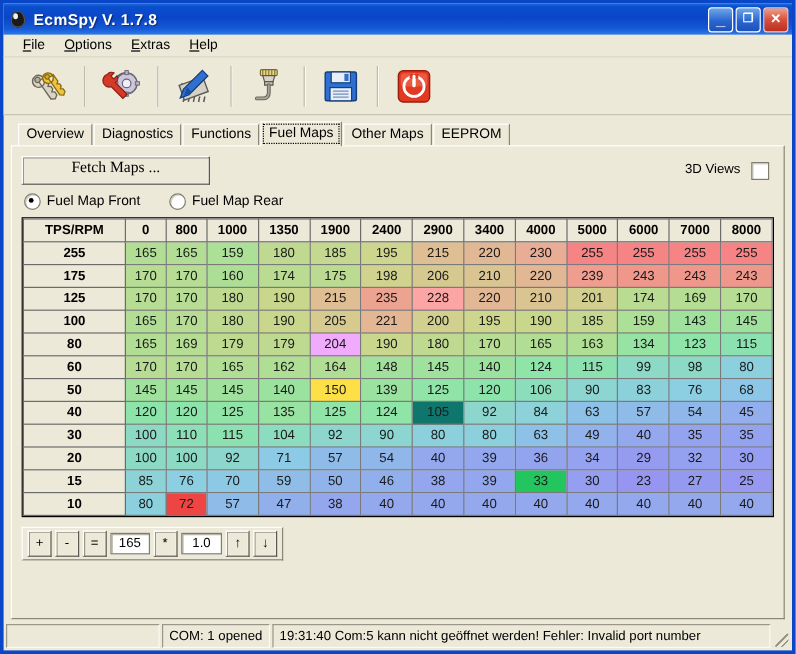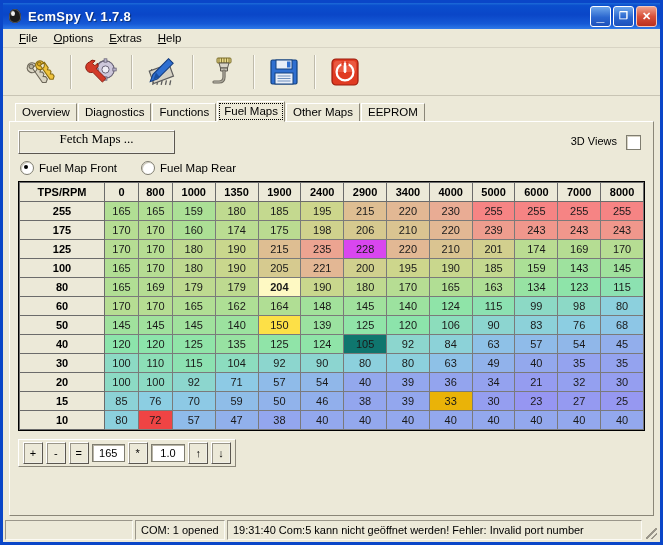--- a/index.html
+++ b/index.html
@@ -461,21 +461,21 @@
                 <td class="cell" style="background: rgb(240, 151, 140);">243</td>
               </tr>
               <tr>
                 <td class="rowhead">125</td>
                 <td class="cell" style="background: rgb(182, 221, 147);">170</td>
                 <td class="cell" style="background: rgb(182, 221, 147);">170</td>
                 <td class="cell" style="background: rgb(191, 218, 144);">180</td>
                 <td class="cell" style="background: rgb(201, 215, 141);">190</td>
                 <td class="cell" style="background: rgb(222, 190, 146);">215</td>
                 <td class="cell" style="background: rgb(236, 164, 145);">235</td>
-                <td class="cell" style="background: #d946ef;">228</td>
+                <td class="cell" style="background: #fca5a5;">228</td>
                 <td class="cell" style="background: rgb(226, 184, 148);">220</td>
                 <td class="cell" style="background: rgb(218, 196, 145);">210</td>
                 <td class="cell" style="background: rgb(210, 207, 142);">201</td>
                 <td class="cell" style="background: rgb(186, 220, 146);">174</td>
                 <td class="cell" style="background: rgb(181, 221, 147);">169</td>
                 <td class="cell" style="background: rgb(182, 221, 147);">170</td>
               </tr>
               <tr>
                 <td class="rowhead">100</td>
                 <td class="cell" style="background: rgb(177, 222, 148);">165</td>
@@ -491,21 +491,21 @@
                 <td class="cell" style="background: rgb(171, 224, 150);">159</td>
                 <td class="cell" style="background: rgb(158, 226, 158);">143</td>
                 <td class="cell" style="background: rgb(160, 225, 157);">145</td>
               </tr>
               <tr>
                 <td class="rowhead">80</td>
                 <td class="cell" style="background: rgb(177, 222, 148);">165</td>
                 <td class="cell" style="background: rgb(181, 221, 147);">169</td>
                 <td class="cell" style="background: rgb(190, 218, 144);">179</td>
                 <td class="cell" style="background: rgb(190, 218, 144);">179</td>
-                <td class="cell" style="background: #fef9c3; font-weight: bold;">204</td>
+                <td class="cell" style="background: #f0abfc;">204</td>
                 <td class="cell" style="background: rgb(201, 215, 141);">190</td>
                 <td class="cell" style="background: rgb(191, 218, 144);">180</td>
                 <td class="cell" style="background: rgb(182, 221, 147);">170</td>
                 <td class="cell" style="background: rgb(177, 222, 148);">165</td>
                 <td class="cell" style="background: rgb(175, 223, 149);">163</td>
                 <td class="cell" style="background: rgb(151, 227, 163);">134</td>
                 <td class="cell" style="background: rgb(142, 228, 169);">123</td>
                 <td class="cell" style="background: rgb(140, 225, 177);">115</td>
               </tr>
               <tr>
@@ -577,35 +577,35 @@
                 <td class="cell" style="background: rgb(140, 218, 196);">100</td>
                 <td class="cell" style="background: rgb(140, 218, 196);">100</td>
                 <td class="cell" style="background: rgb(140, 214, 206);">92</td>
                 <td class="cell" style="background: rgb(141, 202, 229);">71</td>
                 <td class="cell" style="background: rgb(143, 187, 233);">57</td>
                 <td class="cell" style="background: rgb(144, 183, 233);">54</td>
                 <td class="cell" style="background: rgb(147, 168, 237);">40</td>
                 <td class="cell" style="background: rgb(147, 167, 238);">39</td>
                 <td class="cell" style="background: rgb(147, 164, 238);">36</td>
                 <td class="cell" style="background: rgb(148, 162, 239);">34</td>
-                <td class="cell" style="background: rgb(149, 156, 240);">21</td>
+                <td class="cell" style="background: rgb(149, 156, 240);">29</td>
                 <td class="cell" style="background: rgb(148, 160, 240);">32</td>
                 <td class="cell" style="background: rgb(149, 158, 240);">30</td>
               </tr>
               <tr>
                 <td class="rowhead">15</td>
                 <td class="cell" style="background: rgb(140, 210, 214);">85</td>
                 <td class="cell" style="background: rgb(140, 206, 226);">76</td>
                 <td class="cell" style="background: rgb(141, 201, 229);">70</td>
                 <td class="cell" style="background: rgb(143, 189, 232);">59</td>
                 <td class="cell" style="background: rgb(145, 179, 235);">50</td>
                 <td class="cell" style="background: rgb(145, 175, 236);">46</td>
                 <td class="cell" style="background: rgb(147, 166, 238);">38</td>
                 <td class="cell" style="background: rgb(147, 167, 238);">39</td>
-                <td class="cell" style="background: #eab308;">33</td>
+                <td class="cell" style="background: #22c55e;">33</td>
                 <td class="cell" style="background: rgb(149, 158, 240);">30</td>
                 <td class="cell" style="background: rgb(150, 150, 242);">23</td>
                 <td class="cell" style="background: rgb(149, 154, 241);">27</td>
                 <td class="cell" style="background: rgb(150, 152, 241);">25</td>
               </tr>
               <tr>
                 <td class="rowhead">10</td>
                 <td class="cell" style="background: rgb(140, 208, 221);">80</td>
                 <td class="cell" style="background: #ef4444;">72</td>
                 <td class="cell" style="background: rgb(143, 187, 233);">57</td>

